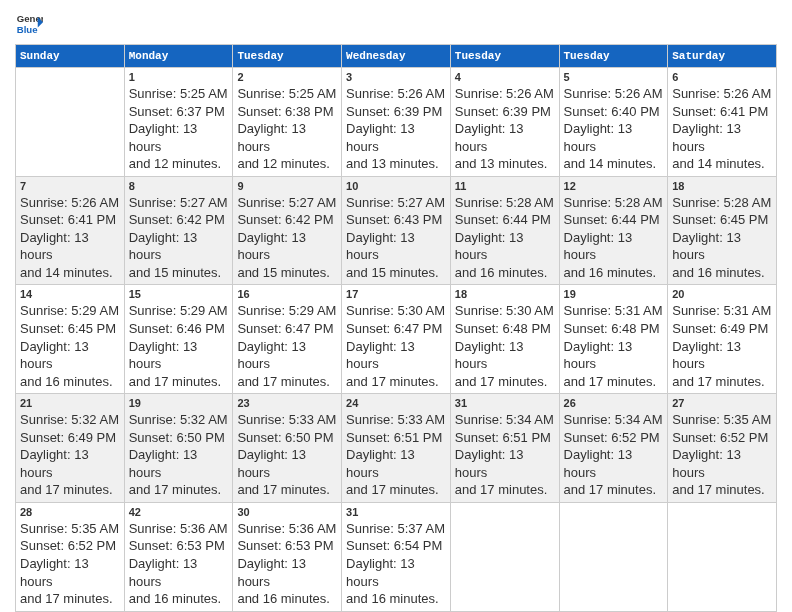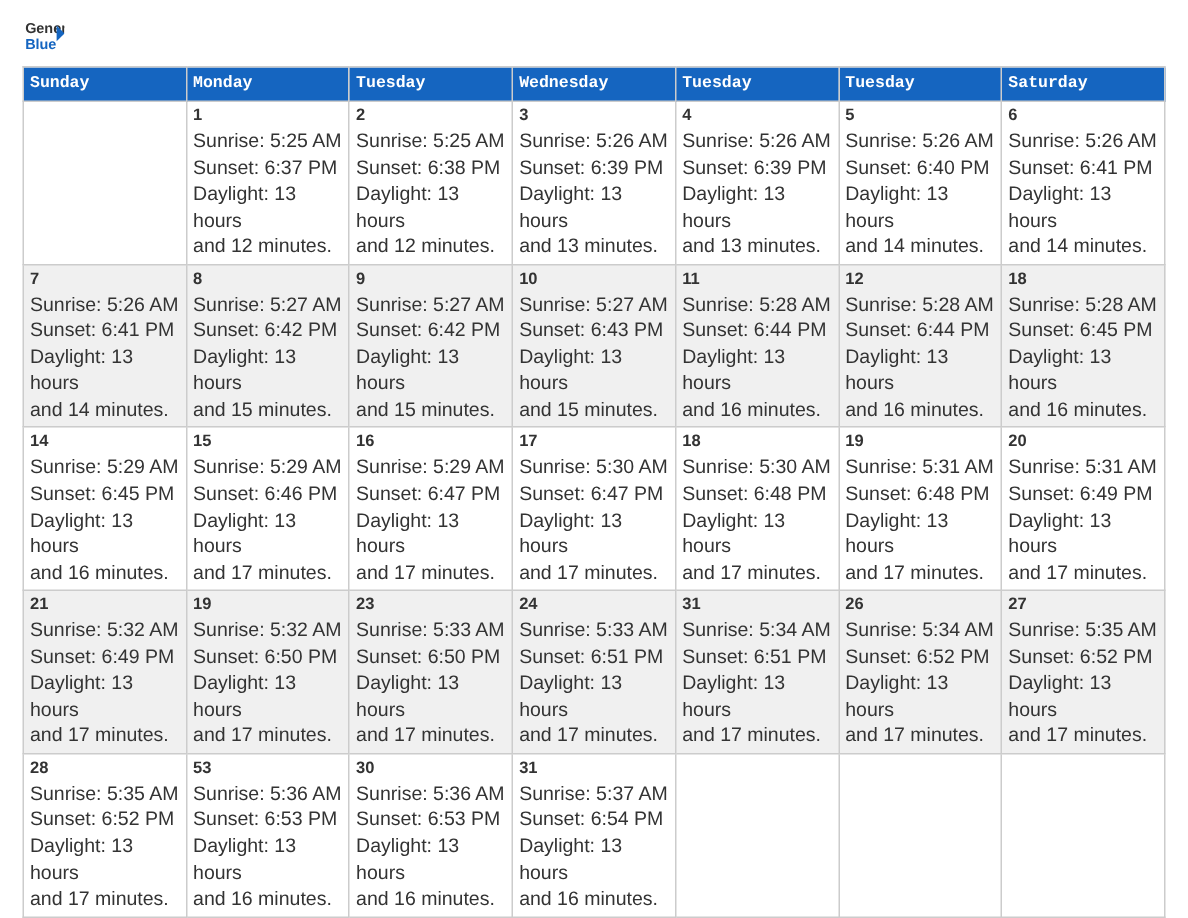--- a/index.html
+++ b/index.html
@@ -317,21 +317,21 @@
         </tr>
         <tr>
           <td>
             <span class="day-number">28</span>
             <div class="day-info" style="white-space: pre-line;">Sunrise: 5:35 AM
 Sunset: 6:52 PM
 Daylight: 13 hours
 and 17 minutes.</div>
           </td>
           <td>
-            <span class="day-number">53</span>
+            <span class="day-number">42</span>
             <div class="day-info" style="white-space: pre-line;">Sunrise: 5:36 AM
 Sunset: 6:53 PM
 Daylight: 13 hours
 and 16 minutes.</div>
           </td>
           <td>
             <span class="day-number">30</span>
             <div class="day-info" style="white-space: pre-line;">Sunrise: 5:36 AM
 Sunset: 6:53 PM
 Daylight: 13 hours

